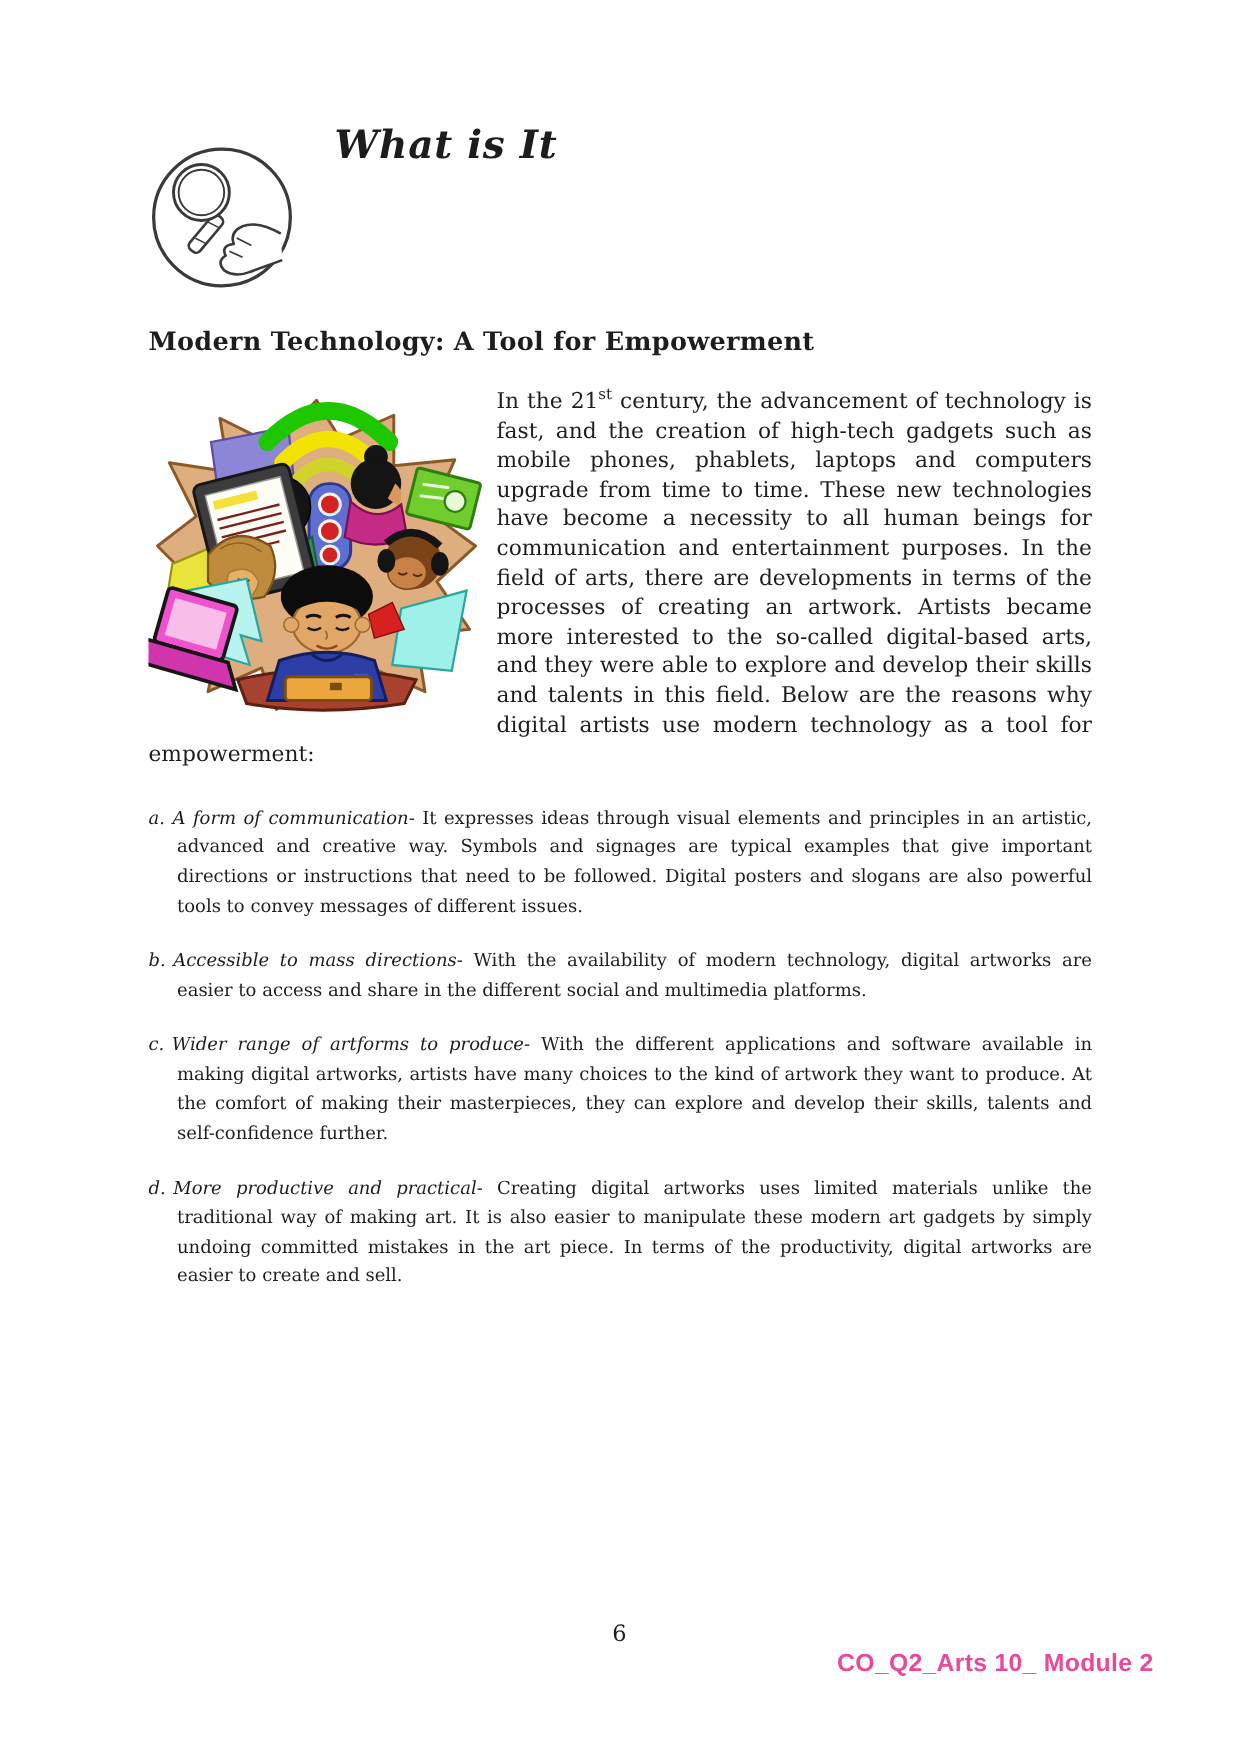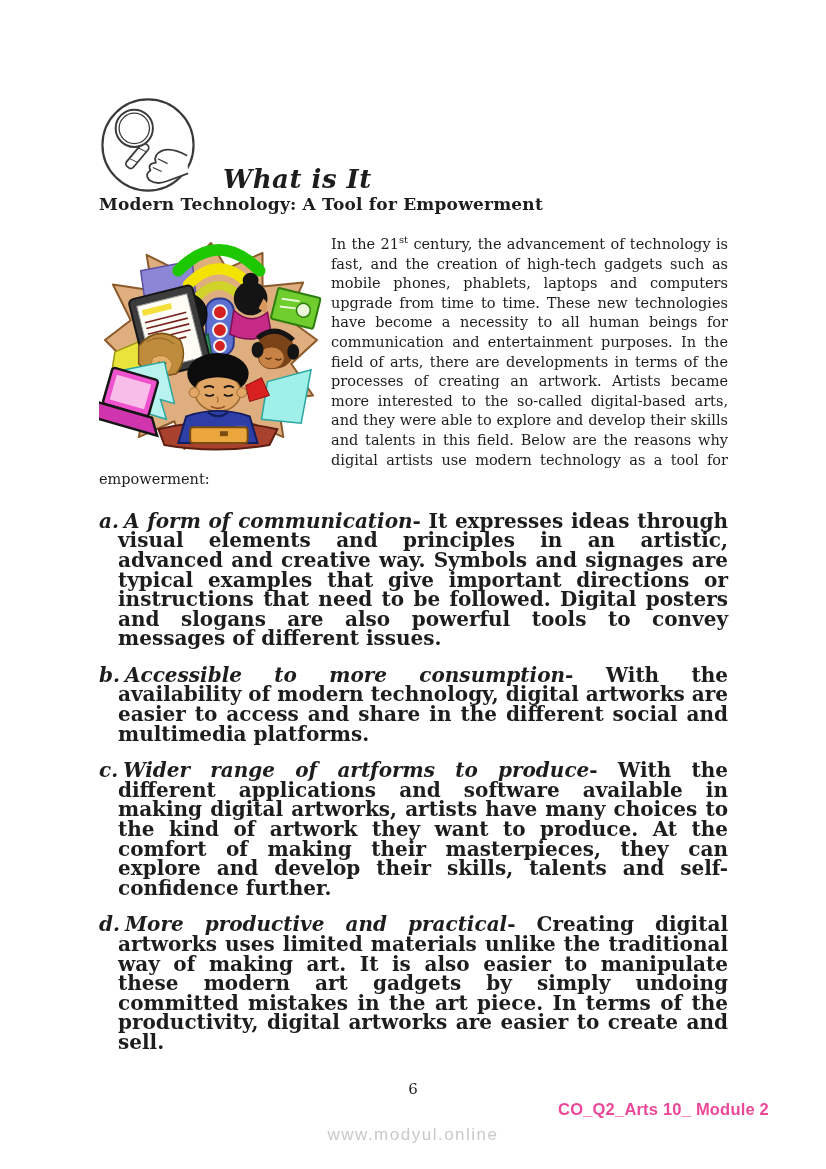--- a/index.html
+++ b/index.html
@@ -14,35 +14,36 @@
   }
   .content {
     position: absolute;
     left: 99px;
     top: 0;
     width: 629px;
   }
   
   .header-row {
     display: flex;
-    align-items: flex-end;
+    align-items: flex-start;
     margin-top: 96px;
   }
   .icon-wrap { width: 98px; height: 98px; flex: 0 0 auto; }
   .icon-wrap svg { width: 98px; height: 98px; display: block; }
   .page-title {
     font-size: 26px;
     font-weight: bold;
     font-style: italic;
     letter-spacing: 0.5px;
     margin-left: 26px;
     margin-top: -14px;
   }
   
   .section-heading {
+    margin-top: 24px;
     font-size: 17px;
     font-weight: bold;
     letter-spacing: 0.2px;
   }
   
   .intro {
     margin-top: 21px;
     font-size: 14.5px;
     line-height: 19.6px;
     text-align: justify;
@@ -53,24 +54,23 @@
     height: 216px;
     margin: 0 8px 2px 0;
   }
   .intro sup { font-size: 10px; line-height: 0; vertical-align: super; }
   
   .reasons { clear: both; margin-top: 22px; }
   .reason {
     margin: 0 0 17px 0;
     padding-left: 19px;
     text-indent: -19px;
-    font-size: 20px;
+    font-size: 12px;
     line-height: 19.6px;
     text-align: justify;
-    font-weight: bold;
   }
   .reason-label { font-style: italic; margin-right: 5px; }
   .reason-lead  { font-style: italic; }
   
   .page-number {
     position: absolute;
     top: 1080px;
     left: 0; width: 826px;
     text-align: center;
     font-size: 15px;
@@ -211,22 +211,21 @@
         <circle cx="98" cy="200" r="6" fill="#e2a766" stroke="#9a6a30" stroke-width="1"></circle>
         <circle cx="140" cy="200" r="6" fill="#e2a766" stroke="#9a6a30" stroke-width="1"></circle>
         <rect x="90" y="194" width="58" height="16" rx="3" fill="#eba73e" stroke="#7a4c0e" stroke-width="2"></rect>
         <rect x="120" y="198" width="8" height="5" fill="#7a4c0e"></rect>
       </svg>
       <p class="intro-text" style="margin:0"><span>In the 21</span><sup>st</sup><span> century, the advancement of technology is fast, and the creation of high-tech gadgets such as mobile phones, phablets, laptops and computers upgrade from time to time. These new technologies have become a necessity to all human beings for communication and entertainment purposes. In the field of arts, there are developments in terms of the processes of creating an artwork. Artists became more interested to the so-called digital-based arts, and they were able to explore and develop their skills and talents in this field. Below are the reasons why digital artists use modern technology as a tool for empowerment:</span></p>
     </div>
 
     <div class="reasons">
       <p class="reason"><span class="reason-label">a.</span><span class="reason-lead">A form of communication</span><span class="reason-text">- It expresses ideas through visual elements and principles in an artistic, advanced and creative way. Symbols and signages are typical examples that give important directions or instructions that need to be followed. Digital posters and slogans are also powerful tools to convey messages of different issues.</span></p>
-      <p class="reason"><span class="reason-label">b.</span><span class="reason-lead">Accessible to more consumption</span><span class="reason-text">- With the availability of modern technology, digital artworks are easier to access and share in the different social and multimedia platforms.</span></p>
+      <p class="reason"><span class="reason-label">b.</span><span class="reason-lead">Accessible to mass directions</span><span class="reason-text">- With the availability of modern technology, digital artworks are easier to access and share in the different social and multimedia platforms.</span></p>
       <p class="reason"><span class="reason-label">c.</span><span class="reason-lead">Wider range of artforms to produce</span><span class="reason-text">- With the different applications and software available in making digital artworks, artists have many choices to the kind of artwork they want to produce. At the comfort of making their masterpieces, they can explore and develop their skills, talents and self-confidence further.</span></p>
       <p class="reason"><span class="reason-label">d.</span><span class="reason-lead">More productive and practical</span><span class="reason-text">- Creating digital artworks uses limited materials unlike the traditional way of making art. It is also easier to manipulate these modern art gadgets by simply undoing committed mistakes in the art piece. In terms of the productivity, digital artworks are easier to create and sell.</span></p>
     </div>
   </div>
 
   <div class="page-number">6</div>
   <div class="module-code">CO_Q2_Arts 10_ Module 2</div>
-  <div class="watermark">www.modyul.online</div>
 </div>
 
 </body></html>

